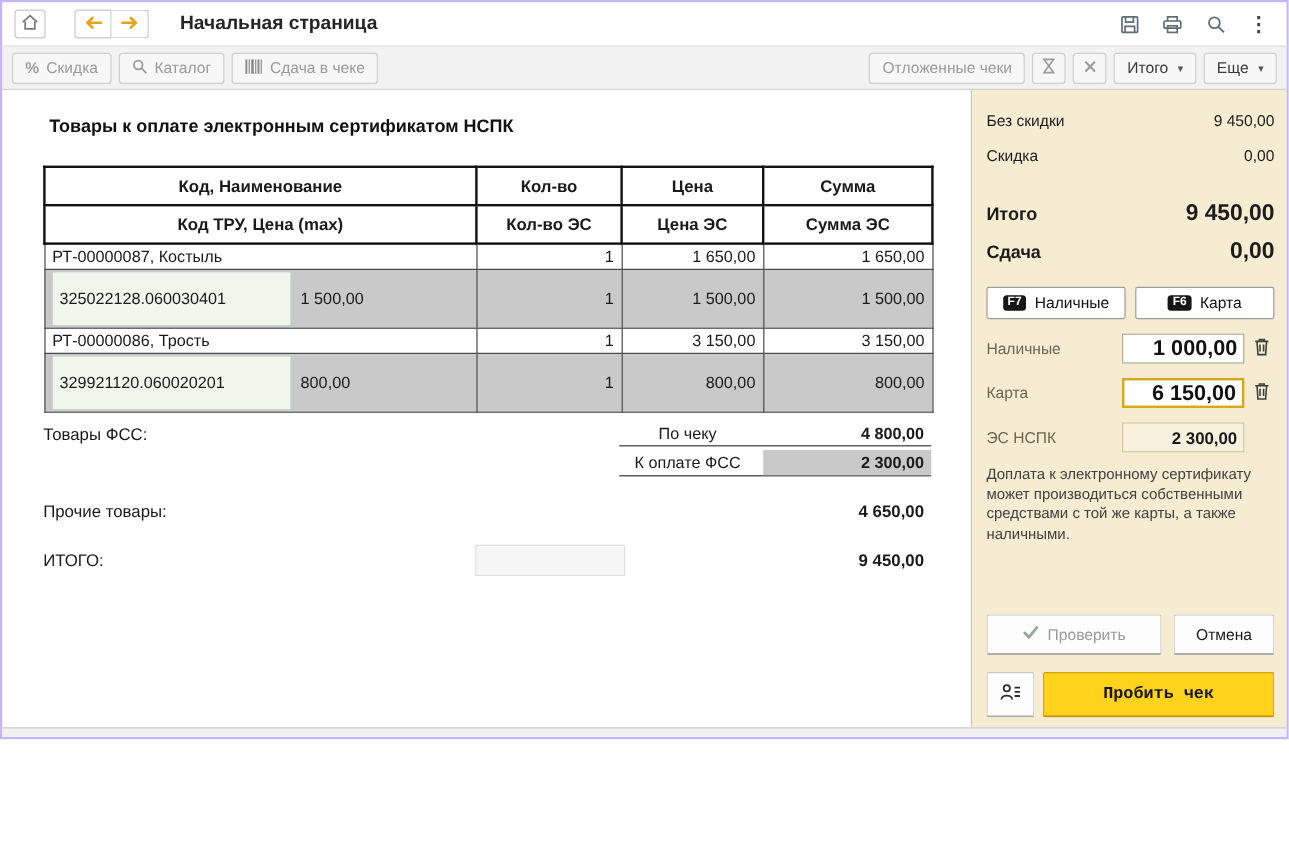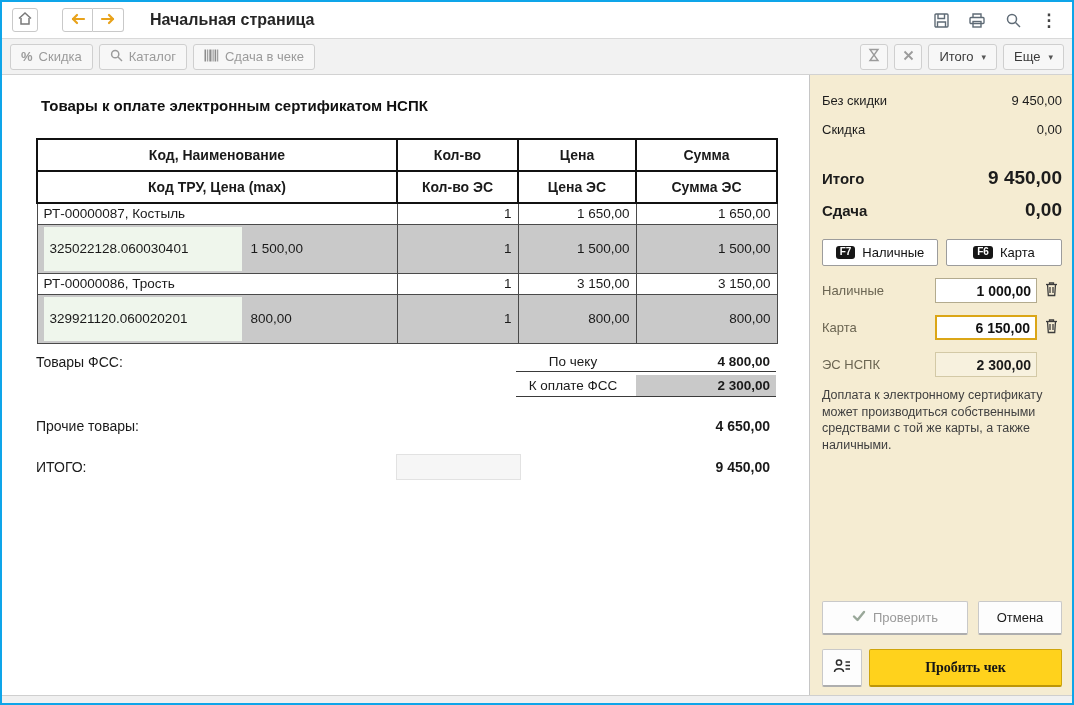--- a/index.html
+++ b/index.html
@@ -1,18 +1,18 @@
 <!DOCTYPE html>
 <html><head>
 <meta charset="utf-8">
 <style>
   * { box-sizing: border-box; margin: 0; padding: 0; }
   html,body { width:1074px; height:705px; overflow:hidden; }
   body { font-family: "Liberation Sans", sans-serif; font-size:13px; color:#1a1a1a; background:#fff; }
-  .window { width:1074px; height:705px; border:2px solid #0ea5e9; display:flex; flex-direction:column; background:#fff; }
+  .window { width:1074px; height:616px; border:2px solid #c4b5fd; display:flex; flex-direction:column; background:#fff; }
 
   
   .topbar { height:37px; flex:0 0 37px; display:flex; align-items:center; background:#fff; border-bottom:1px solid #d9d9d9; padding:0 10px; }
   .icon-btn { display:inline-flex; align-items:center; justify-content:center; background:#fff; border:1px solid #c9c9c9; border-radius:3px; width:26px; height:24px; cursor:pointer; }
   .nav-pair { display:flex; margin-left:24px; }
   .nav-pair .icon-btn { width:31px; border-radius:0; }
   .nav-pair .icon-btn:first-child { border-radius:3px 0 0 3px; }
   .nav-pair .icon-btn:last-child { border-left:none; border-radius:0 3px 3px 0; }
   .page-title { margin-left:26px; font-size:16px; font-weight:600; color:#262626; }
   .topbar-right { margin-left:auto; display:flex; align-items:center; gap:14px; padding-right:2px; }
@@ -66,33 +66,33 @@
   .pp-row .pv { font-size:13px; color:#1c1c1c; }
   .pp-row.big { margin-top:30px; align-items:baseline; }
   .pp-row.big.change { margin-top:10px; }
   .pp-row.big .pl { font-size:15px; font-weight:bold; }
   .pp-row.big .pv { font-size:19px; font-weight:bold; }
   .pay-btns { display:flex; gap:8px; margin-top:18px; }
   .pay-btn { flex:1; height:27px; background:#fff; border:1px solid #9c9c9c; border-radius:2px; display:flex; align-items:center; justify-content:center; gap:7px; font-size:13px; color:#111; cursor:pointer; }
   .kbd { background:#161616; color:#fff; font-size:10px; font-weight:bold; padding:1px 4px 2px; border-radius:3px; line-height:1; }
   .field-row { display:flex; align-items:center; margin-top:12px; }
   .f-label { flex:1; font-size:13px; color:#6b6552; }
-  .f-input { width:102px; height:25px; border:1px solid #b3ab8e; background:#fff; text-align:right; padding:0 5px; font-family:"Liberation Sans",sans-serif; font-size:14px; font-weight:bold; color:#111; }
+  .f-input { width:102px; height:25px; border:1px solid #b3ab8e; background:#fff; text-align:right; padding:0 5px; font-family:"Liberation Sans",sans-serif; font-size:18px; font-weight:bold; color:#111; }
   .f-input.focused { border:2px solid #dba617; }
   .trash-btn { width:22px; height:22px; margin-left:3px; background:transparent; border:none; display:flex; align-items:center; justify-content:center; cursor:pointer; }
   .ro-box { width:102px; height:25px; background:#f7f1de; border:1px solid #d3c9a6; display:flex; align-items:center; justify-content:flex-end; padding:0 5px; font-size:14px; font-weight:bold; }
   .trash-spacer { width:25px; }
   .hint { margin-top:10px; font-size:12.5px; line-height:1.32; color:#3f3f3f; padding-right:4px; }
   .action-row { margin-top:auto; display:flex; justify-content:space-between; margin-bottom:14px; }
   .act-btn { height:34px; background:#fdfdfd; border:1px solid #c9c9c9; border-bottom:2px solid #aeaeae; border-radius:2px; font-size:13px; display:flex; align-items:center; justify-content:center; gap:7px; cursor:pointer; font-family:"Liberation Sans",sans-serif; }
   .check-btn { width:146px; color:#9a9a9a; }
   .cancel-btn { width:84px; color:#1a1a1a; }
   .submit-row { display:flex; gap:7px; height:38px; }
   .customer-btn { width:40px; height:38px; background:#fdfdfd; border:1px solid #c9c9c9; border-bottom:2px solid #aeaeae; border-radius:2px; display:flex; align-items:center; justify-content:center; cursor:pointer; }
-  .submit-btn { flex:1; height:38px; background:#ffd21c; border:1px solid #cfa50a; border-bottom:2px solid #bd9608; border-radius:2px; font-size:14px; font-weight:bold; color:#161616; cursor:pointer; font-family:Liberation Serif, serif; }
+  .submit-btn { flex:1; height:38px; background:#ffd21c; border:1px solid #cfa50a; border-bottom:2px solid #bd9608; border-radius:2px; font-size:14px; font-weight:bold; color:#161616; cursor:pointer; font-family:Liberation Mono, monospace; }
 
   .statusbar { flex:0 0 8px; background:#f0f0f0; border-top:1px solid #cfcfcf; }
 </style>
 </head>
 <body>
 
 <div class="window">
 
   <div class="topbar">
     <button class="icon-btn">
@@ -168,20 +168,23 @@
             <rect x="3.2" y="0.5" width="1" height="12"></rect>
             <rect x="5.3" y="0.5" width="2.2" height="12"></rect>
             <rect x="8.6" y="0.5" width="1" height="12"></rect>
             <rect x="10.6" y="0.5" width="1.6" height="12"></rect>
             <rect x="13.2" y="0.5" width="1" height="12"></rect>
           </svg>
       </span>
       <span>Сдача в чеке</span>
     </button>
     <div class="toolbar-right">
+      <button class="tbtn disabled">
+        <span>Отложенные чеки</span>
+      </button>
       <button class="tbtn square disabled">
         <span>
           <svg width="12" height="14" viewBox="0 0 12 14" fill="none" stroke="#9b9b9b" stroke-width="1.4">
               <path d="M2 1.5 H10 L6 7 L10 12.5 H2 L6 7 Z"></path>
             </svg>
         </span>
       </button>
       <button class="tbtn square disabled">
         <span>
           <svg width="11" height="11" viewBox="0 0 11 11" fill="none" stroke="#9b9b9b" stroke-width="1.8">

